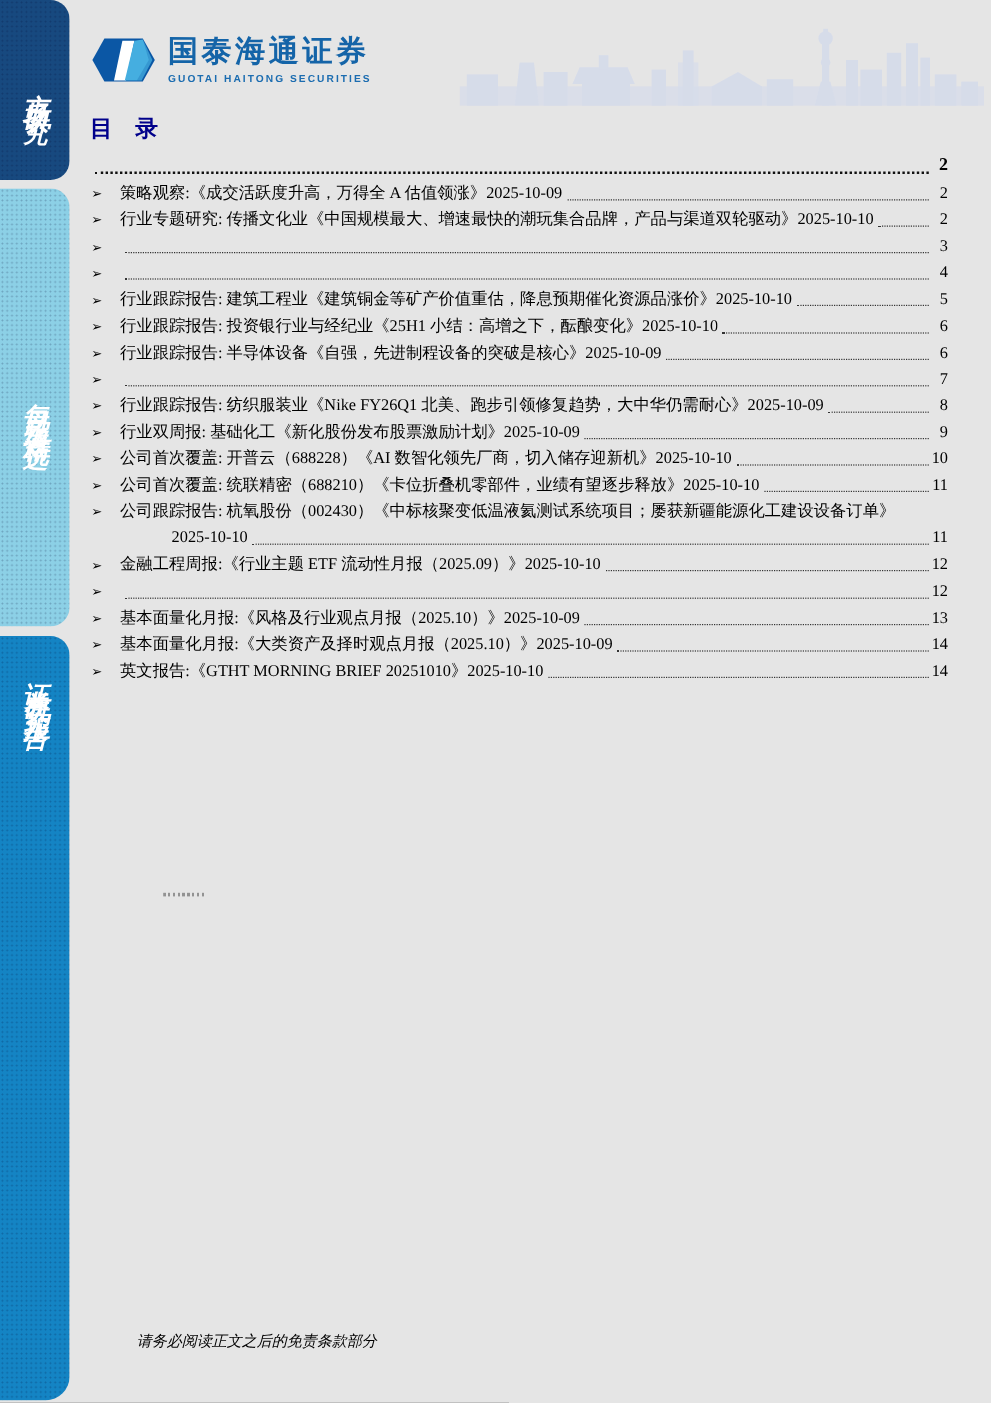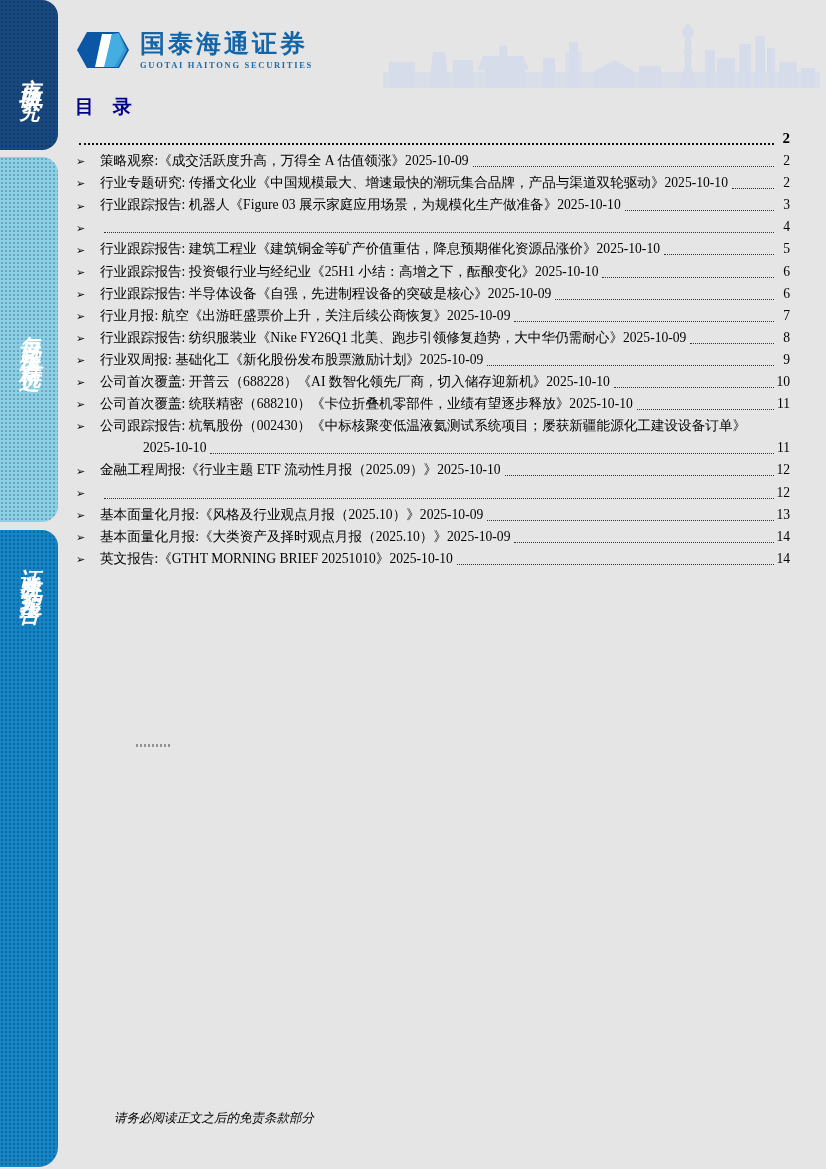--- a/index.html
+++ b/index.html
@@ -29,21 +29,21 @@
 
   
   .brand { position:absolute; left:76px; top:28px; display:flex; align-items:center; gap:10px; }
   .brand-logo { width:54px; height:44px; flex:0 0 auto; }
   .brand-cn {
     font-size:25px; font-weight:bold; letter-spacing:3px; color:#1464A8;
     font-family:"Liberation Sans","DejaVu Sans",sans-serif; line-height:1.1;
   }
   .brand-en {
     font-size:8.5px; font-weight:bold; letter-spacing:1.7px; color:#1B6CB0;
-    font-family:Liberation Serif, serif; margin-top:2px;
+    font-family:Liberation Sans, sans-serif; margin-top:2px;
   }
 
   
   .skyline { position:absolute; left:383px; top:22px; width:437px; height:76px; opacity:0.55; }
 
   
   .toc-title {
     position:absolute; left:75px; right:36px; top:94px; margin:0;
     color:#00008B; font-size:19px; font-weight:bold; letter-spacing:7px;
   }
@@ -145,21 +145,20 @@
           <span class="pagenum">2</span>
         </div>
         <div class="toc-row">
           <span class="bullet">➢</span>
           <span class="toc-text">行业专题研究: 传播文化业《中国规模最大、增速最快的潮玩集合品牌，产品与渠道双轮驱动》2025-10-10</span>
           <span class="dots"></span>
           <span class="pagenum">2</span>
         </div>
         <div class="toc-row">
           <span class="bullet">➢</span>
-          <span class="toc-text">行业跟踪报告: 机器人《Figure 03 展示家庭应用场景，为规模化生产做准备》2025-10-10</span>
           <span class="dots"></span>
           <span class="pagenum">3</span>
         </div>
         <div class="toc-row">
           <span class="bullet">➢</span>
           <span class="dots"></span>
           <span class="pagenum">4</span>
         </div>
         <div class="toc-row">
           <span class="bullet">➢</span>
@@ -174,21 +173,20 @@
           <span class="pagenum">6</span>
         </div>
         <div class="toc-row">
           <span class="bullet">➢</span>
           <span class="toc-text">行业跟踪报告: 半导体设备《自强，先进制程设备的突破是核心》2025-10-09</span>
           <span class="dots"></span>
           <span class="pagenum">6</span>
         </div>
         <div class="toc-row">
           <span class="bullet">➢</span>
-          <span class="toc-text">行业月报: 航空《出游旺盛票价上升，关注后续公商恢复》2025-10-09</span>
           <span class="dots"></span>
           <span class="pagenum">7</span>
         </div>
         <div class="toc-row">
           <span class="bullet">➢</span>
           <span class="toc-text">行业跟踪报告: 纺织服装业《Nike FY26Q1 北美、跑步引领修复趋势，大中华仍需耐心》2025-10-09</span>
           <span class="dots"></span>
           <span class="pagenum">8</span>
         </div>
         <div class="toc-row">

